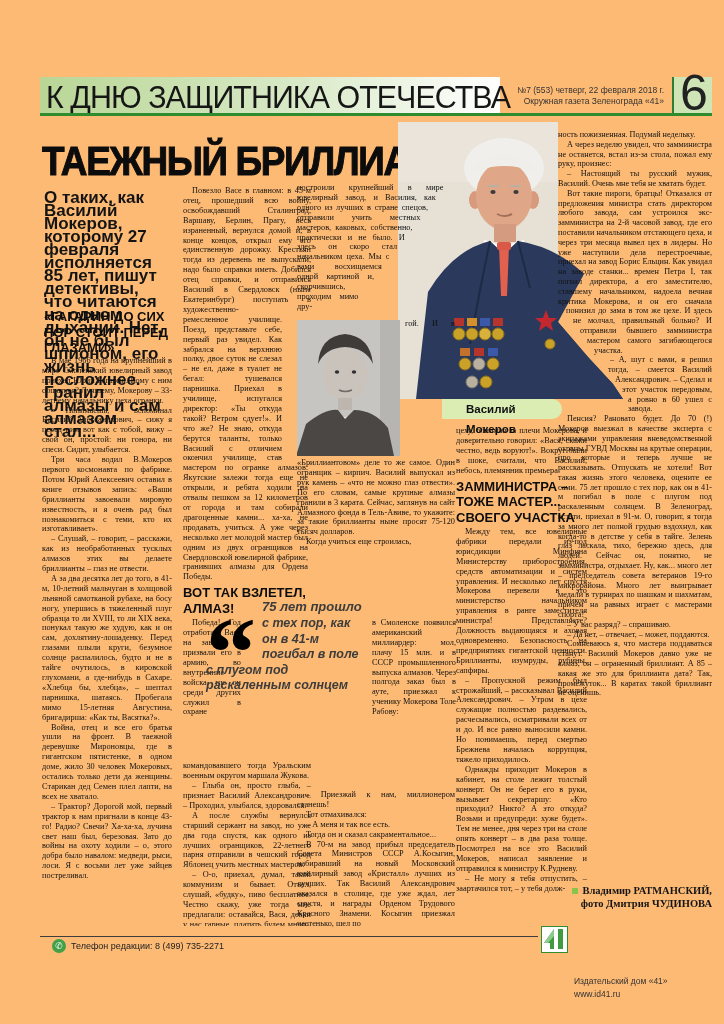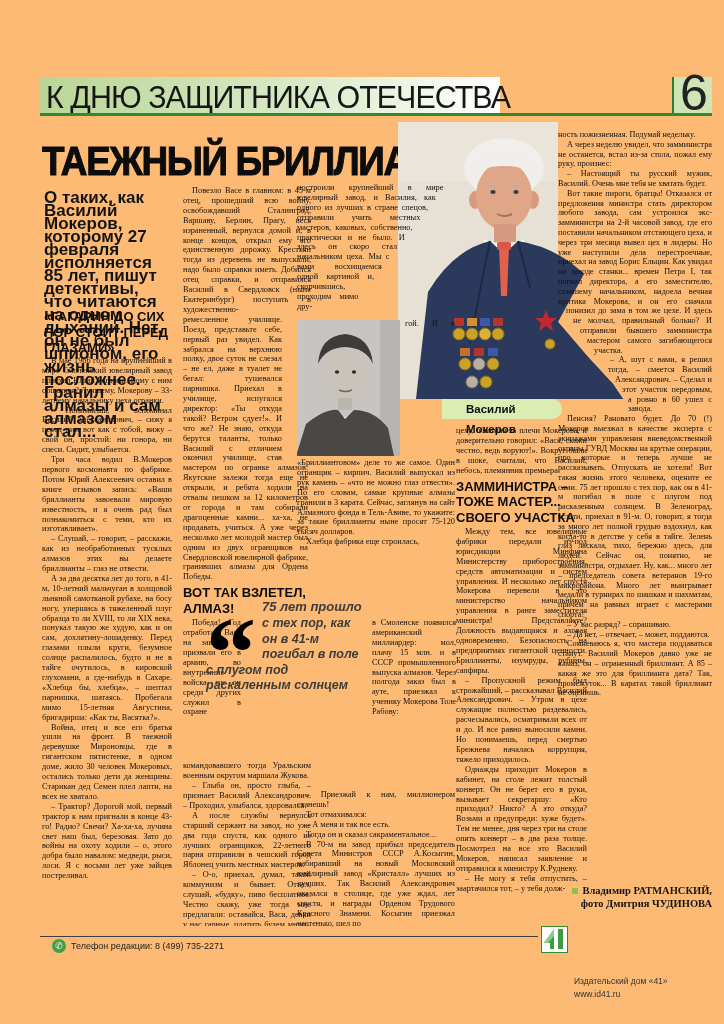--- a/index.html
+++ b/index.html
@@ -80,20 +80,24 @@
 </style>
 </head>
 <body>
 
 <div id="page">
 
   <div class="abs band"></div>
   <div class="abs band6"></div>
   <div class="abs vline"></div>
   <div class="abs sect-title">К ДНЮ ЗАЩИТНИКА ОТЕЧЕСТВА</div>
+  <div class="abs issue">
+    <div>№7 (553) четверг, 22 февраля 2018 г.</div>
+    <div>Окружная газета Зеленограда «41»</div>
+  </div>
   <div class="abs pagenum">6</div>
   <div class="abs grule"></div>
 
   <div class="abs headline">ТАЕЖНЫЙ БРИЛЛИАНТ</div>
 
   <div class="abs photo">
     <svg width="252" height="277" viewBox="0 0 252 277">
       <rect x="0" y="0" width="160" height="277" fill="#e6e0d5"></rect>
       <rect x="0" y="0" width="160" height="60" fill="#eae4da"></rect>
       <ellipse cx="106" cy="46" rx="40" ry="30" fill="#f0efeb"></ellipse>
@@ -175,21 +179,21 @@
         <path d="M30,44 Q32,16 57,14 Q82,16 85,44 Q78,28 57,27 Q37,28 30,44 Z" fill="#3f3b38"></path>
         <ellipse cx="49" cy="52" rx="2.2" ry="1.8" fill="#2e2e2e"></ellipse>
         <ellipse cx="66" cy="52" rx="2.2" ry="1.8" fill="#2e2e2e"></ellipse>
         <path d="M51,70 Q57,73 64,70" stroke="#6f6a64" stroke-width="1.5" fill="none"></path>
         <rect x="50" y="78" width="14" height="12" fill="#bdb6af"></rect>
         <path d="M36,92 L57,97 L78,92 L78,112 L36,112 Z" fill="#e8e6e2"></path>
         <path d="M8,136 L18,104 Q38,88 50,90 L57,99 L66,90 Q86,90 100,108 L106,136 Z" fill="#4a4744"></path>
       </svg>
     </div>
     <p class="noind">гой. И в «Бриллиантовом» деле то же самое. Один огранщик – кирпич. Василий выпускал из рук камень – «что не можно глаз отвести». По его словам, самые крупные алмазы гранили в 3 карата. Сейчас, заглянув на сайт Алмазного фонда в Тель-Авиве, то укажите: за такие бриллианты ныне просят 75-120 тысяч долларов.</p>
-    <p>Хлебца фабрика еще строилась,</p>
+    <p>Когда учиться еще строилась,</p>
   </div>
 
   <div class="abs quote">
     <div class="qmark">“</div>
     <div class="qtext"><span class="qbig">75 лет прошло</span><span> с тех пор, как он в 41-м погибал в поле с плугом под раскаленным солнцем</span></div>
   </div>
 
   <div class="abs col c3b">
     <p class="noind">в Смоленске появился американский миллиардер: мол, плачу 15 млн. и в СССР промышленного выпуска алмазов. Через полгода заказ был в ауте, приезжал к ученику Мокерова Толе Рабову:</p>
   </div>

